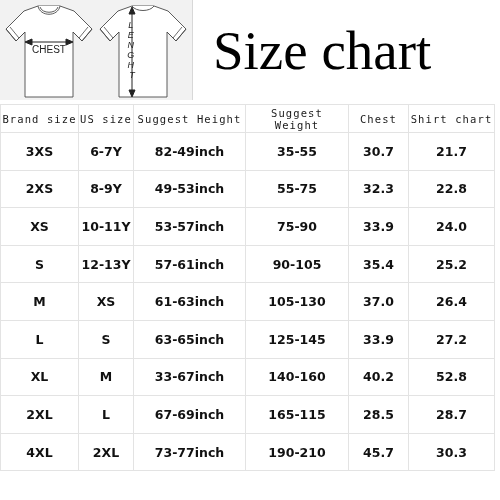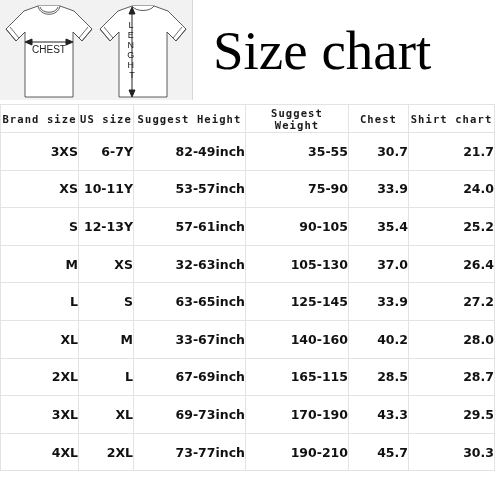--- a/index.html
+++ b/index.html
@@ -25,21 +25,21 @@
     height: 100px;
     background: #f2f2f2;
     border-right: 1px solid #d8d8d8;
     box-sizing: border-box;
   }
   .shirt-svg {
     position: absolute;
     top: 0;
   }
   #shirt-front-wrap { left: 2px; }
-  #shirt-back-wrap  { left: 96px; }
+  #shirt-back-wrap  { left: 96px; font-style: italic; }
 
   #chart-title {
     position: absolute;
     left: 213px;
     top: 20px;
     font-family: Liberation Serif, serif;
     font-size: 55px;
     line-height: 62px;
     color: #000000;
     letter-spacing: 0px;
@@ -60,31 +60,30 @@
     border: 1px solid #e3e3e3;
     text-align: center;
     vertical-align: middle;
     padding: 0;
     background: #ffffff;
   }
   #size-table tr.header-row td {
     height: 27px;
     font-family: "DejaVu Sans Mono", "Liberation Mono", monospace;
     font-size: 10.5px;
-    font-weight: 700;
+    font-weight: 400;
     letter-spacing: 1.1px;
     color: #1a1a1a;
   }
   #size-table tr.data-row td {
     height: 36.6px;
     font-family: "DejaVu Sans", "Liberation Sans", sans-serif;
     font-size: 12.5px;
     font-weight: bold;
     color: #111111;
-    text-align: right;
   }
   #size-table td.col-shirtlength-head {
     font-size: 9.5px;
     letter-spacing: 0.9px;
   }
   #size-table td.col-height, 
   #size-table td.col-weight {
     font-size: 13px;
   }
 </style>
@@ -167,76 +166,76 @@
 
       <tr class="data-row">
         <td>3XS</td>
         <td>6-7Y</td>
         <td class="col-height">82-49inch</td>
         <td class="col-weight">35-55</td>
         <td>30.7</td>
         <td>21.7</td>
       </tr>
       <tr class="data-row">
+        <td>2XS</td>
+        <td>8-9Y</td>
+        <td class="col-height">49-53inch</td>
+        <td class="col-weight">55-75</td>
+        <td>32.3</td>
+        <td>22.8</td>
+      </tr>
+      <tr class="data-row">
         <td>XS</td>
         <td>10-11Y</td>
         <td class="col-height">53-57inch</td>
         <td class="col-weight">75-90</td>
         <td>33.9</td>
         <td>24.0</td>
       </tr>
       <tr class="data-row">
         <td>S</td>
         <td>12-13Y</td>
         <td class="col-height">57-61inch</td>
         <td class="col-weight">90-105</td>
         <td>35.4</td>
         <td>25.2</td>
       </tr>
       <tr class="data-row">
         <td>M</td>
         <td>XS</td>
-        <td class="col-height">32-63inch</td>
+        <td class="col-height">61-63inch</td>
         <td class="col-weight">105-130</td>
         <td>37.0</td>
         <td>26.4</td>
       </tr>
       <tr class="data-row">
         <td>L</td>
         <td>S</td>
         <td class="col-height">63-65inch</td>
         <td class="col-weight">125-145</td>
         <td>33.9</td>
         <td>27.2</td>
       </tr>
       <tr class="data-row">
         <td>XL</td>
         <td>M</td>
         <td class="col-height">33-67inch</td>
         <td class="col-weight">140-160</td>
         <td>40.2</td>
-        <td>28.0</td>
+        <td>52.8</td>
       </tr>
       <tr class="data-row">
         <td>2XL</td>
         <td>L</td>
         <td class="col-height">67-69inch</td>
         <td class="col-weight">165-115</td>
         <td>28.5</td>
         <td>28.7</td>
       </tr>
       <tr class="data-row">
-        <td>3XL</td>
-        <td>XL</td>
-        <td class="col-height">69-73inch</td>
-        <td class="col-weight">170-190</td>
-        <td>43.3</td>
-        <td>29.5</td>
-      </tr>
-      <tr class="data-row">
         <td>4XL</td>
         <td>2XL</td>
         <td class="col-height">73-77inch</td>
         <td class="col-weight">190-210</td>
         <td>45.7</td>
         <td>30.3</td>
       </tr>
     </tbody>
   </table>
 

